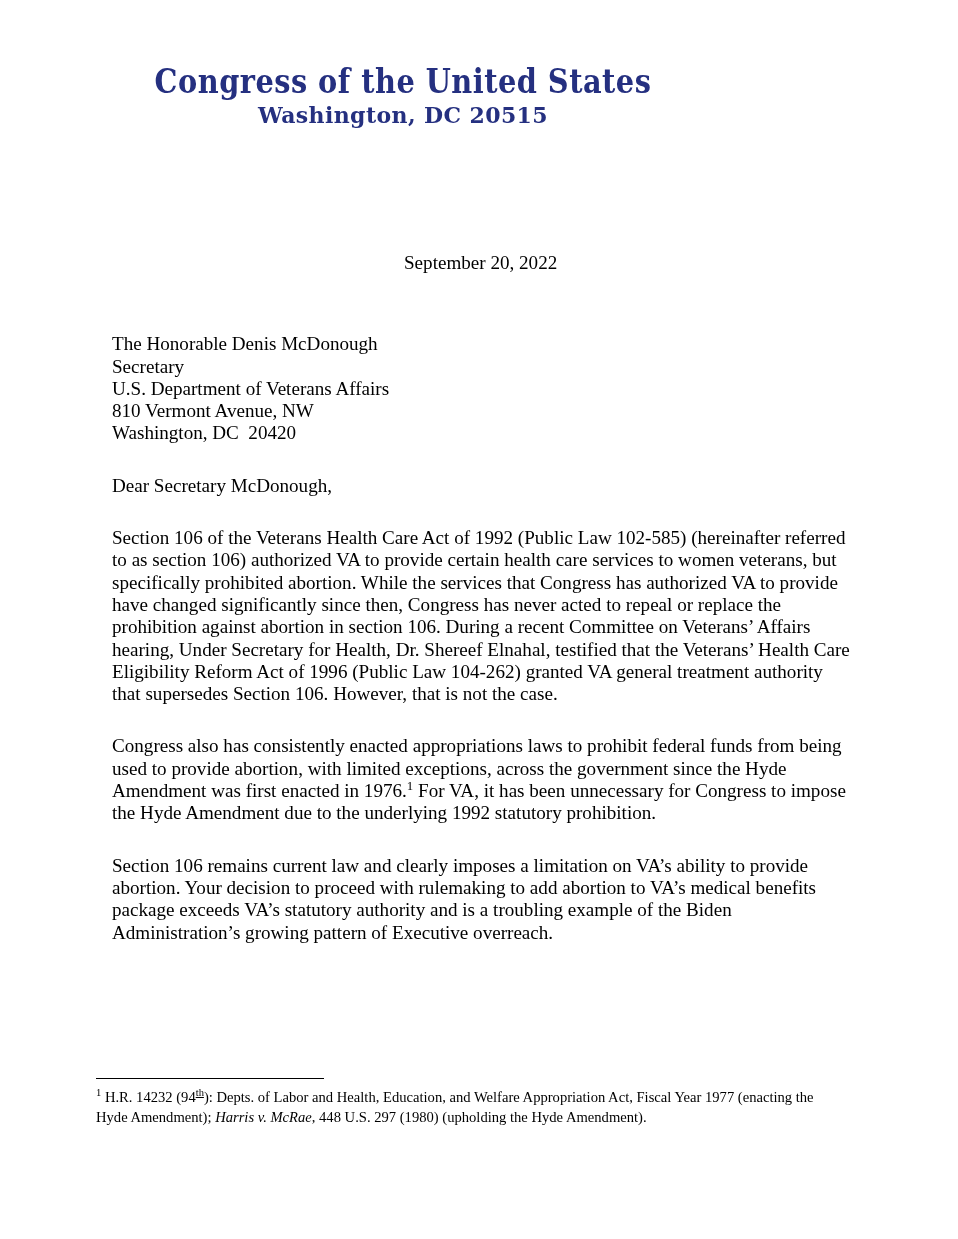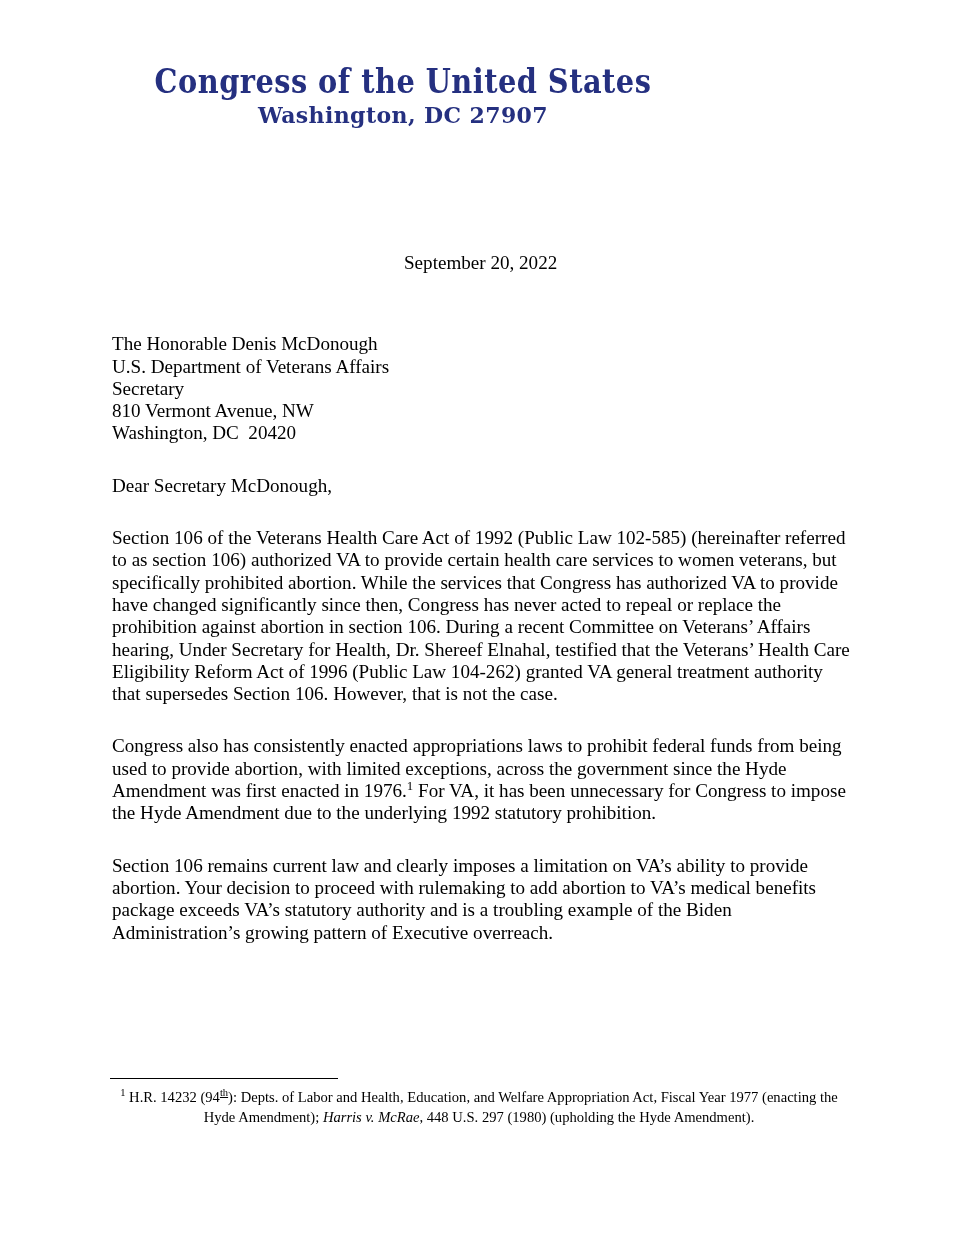--- a/index.html
+++ b/index.html
@@ -91,24 +91,23 @@
 
   sup.fn-ref {
     font-size: 0.68em;
     vertical-align: super;
     line-height: 0;
   }
 
   
   .footnote-area {
     position: absolute;
-    left: 110px;
+    left: 96px;
     top: 1078px;
     width: 738px;
-    text-align: center;
   }
   .footnote-rule {
     width: 228px;
     height: 0;
     border-top: 1.6px solid #000000;
     margin: 0 0 9px 0;
   }
   .footnote-text {
     font-size: 14.6px;
     line-height: 19.5px;
@@ -127,31 +126,31 @@
     font-style: italic;
   }
 </style>
 </head>
 <body>
 
 <div class="page">
 
   <div class="letterhead">
     <div class="letterhead-title">Congress of the United States</div>
-    <div class="letterhead-sub">Washington, DC 27907</div>
+    <div class="letterhead-sub">Washington, DC 20515</div>
   </div>
 
   <div class="letter-body">
 
     <p class="date-line">September 20, 2022</p>
 
     <div class="recipient-block">
       <p class="addr-line">The Honorable Denis McDonough</p>
+      <p class="addr-line">Secretary</p>
       <p class="addr-line">U.S. Department of Veterans Affairs</p>
-      <p class="addr-line">Secretary</p>
       <p class="addr-line">810 Vermont Avenue, NW</p>
       <p class="addr-line">Washington, DC  20420</p>
     </div>
 
     <p class="salutation">Dear Secretary McDonough,</p>
 
 
     <p class="para">Section 106 of the Veterans Health Care Act of 1992 (Public Law 102-585) (hereinafter referred to as section 106) authorized VA to provide certain health care services to women veterans, but specifically prohibited abortion. While the services that Congress has authorized VA to provide have changed significantly since then, Congress has never acted to repeal or replace the prohibition against abortion in section 106. During a recent Committee on Veterans’ Affairs hearing, Under Secretary for Health, Dr. Shereef Elnahal, testified that the Veterans’ Health Care Eligibility Reform Act of 1996 (Public Law 104-262) granted VA general treatment authority that supersedes Section 106. However, that is not the case.</p>
 
     <p class="para"><span>Congress also has consistently enacted appropriations laws to prohibit federal funds from being used to provide abortion, with limited exceptions, across the government since the Hyde Amendment was first enacted in 1976.</span><sup class="fn-ref">1</sup><span> For VA, it has been unnecessary for Congress to impose the Hyde Amendment due to the underlying 1992 statutory prohibition.</span></p>

